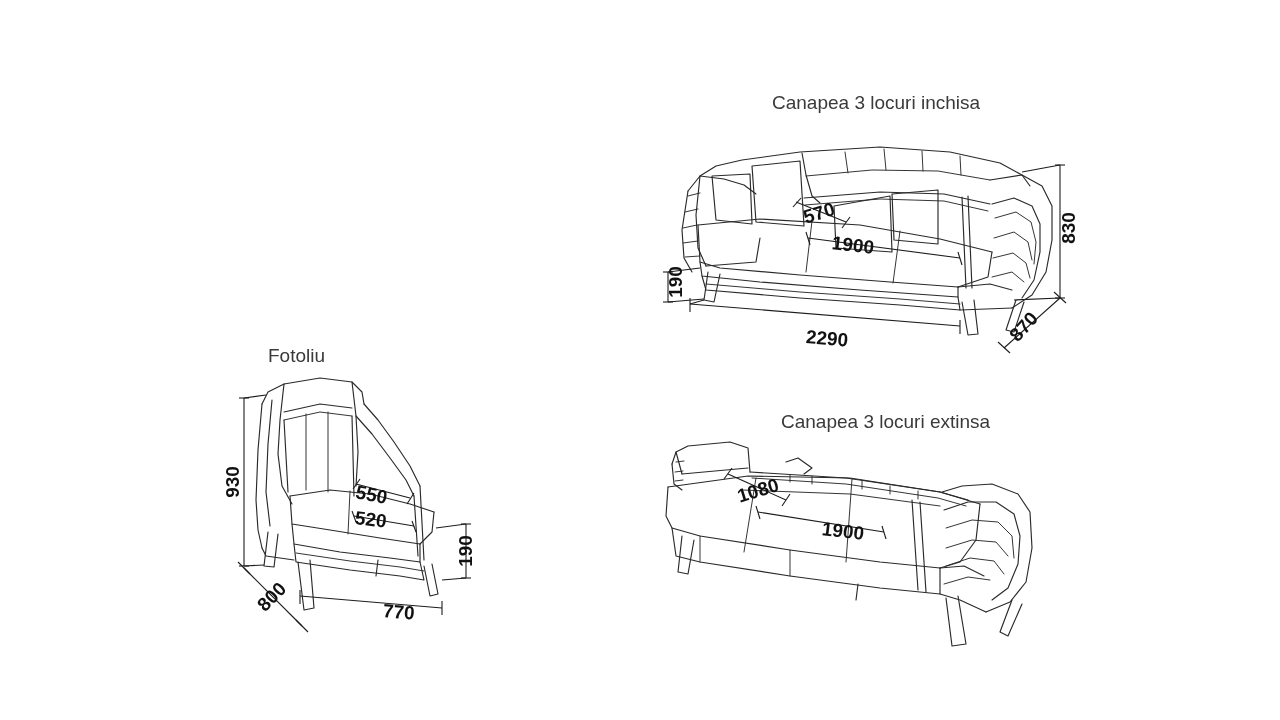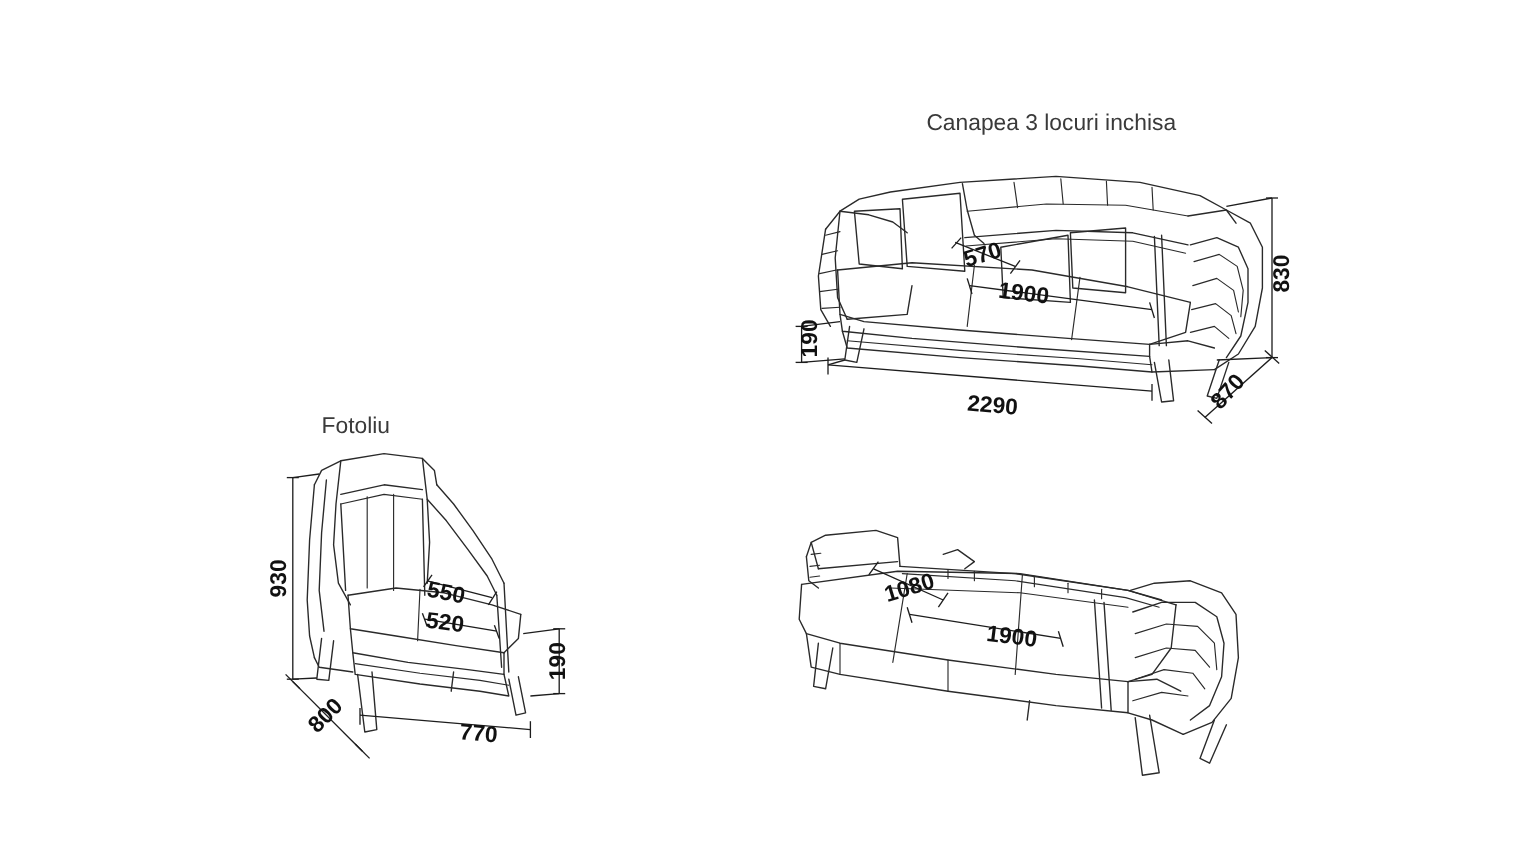--- a/index.html
+++ b/index.html
@@ -67,20 +67,21 @@
 </head>
 <body>
 
 <div id="sheet">
 
 
   <div class="lbl" id="label-fotoliu">Fotoliu</div>
 
   <div class="lbl" id="label-sofa-closed">Canapea 3 locuri inchisa</div>
 
+  <div class="lbl" id="label-sofa-open">Canapea 3 locuri extinsa</div>
 
   <svg class="draw" viewBox="0 0 1280 720">
 
     <g>
 
       <path class="ln" d="M688,191 L700,176 L716,166 L742,160 L800,152 L880,147 L950,152 L1000,163 L1022,175 L1030,186"></path>
 
       <path class="ln" d="M802,153 L806,175 L812,196 L820,203"></path>
       <path class="ln-t" d="M806,176 L872,170 L938,171 L990,180"></path>
       <path class="ln-t" d="M845,152 L848,173"></path>

